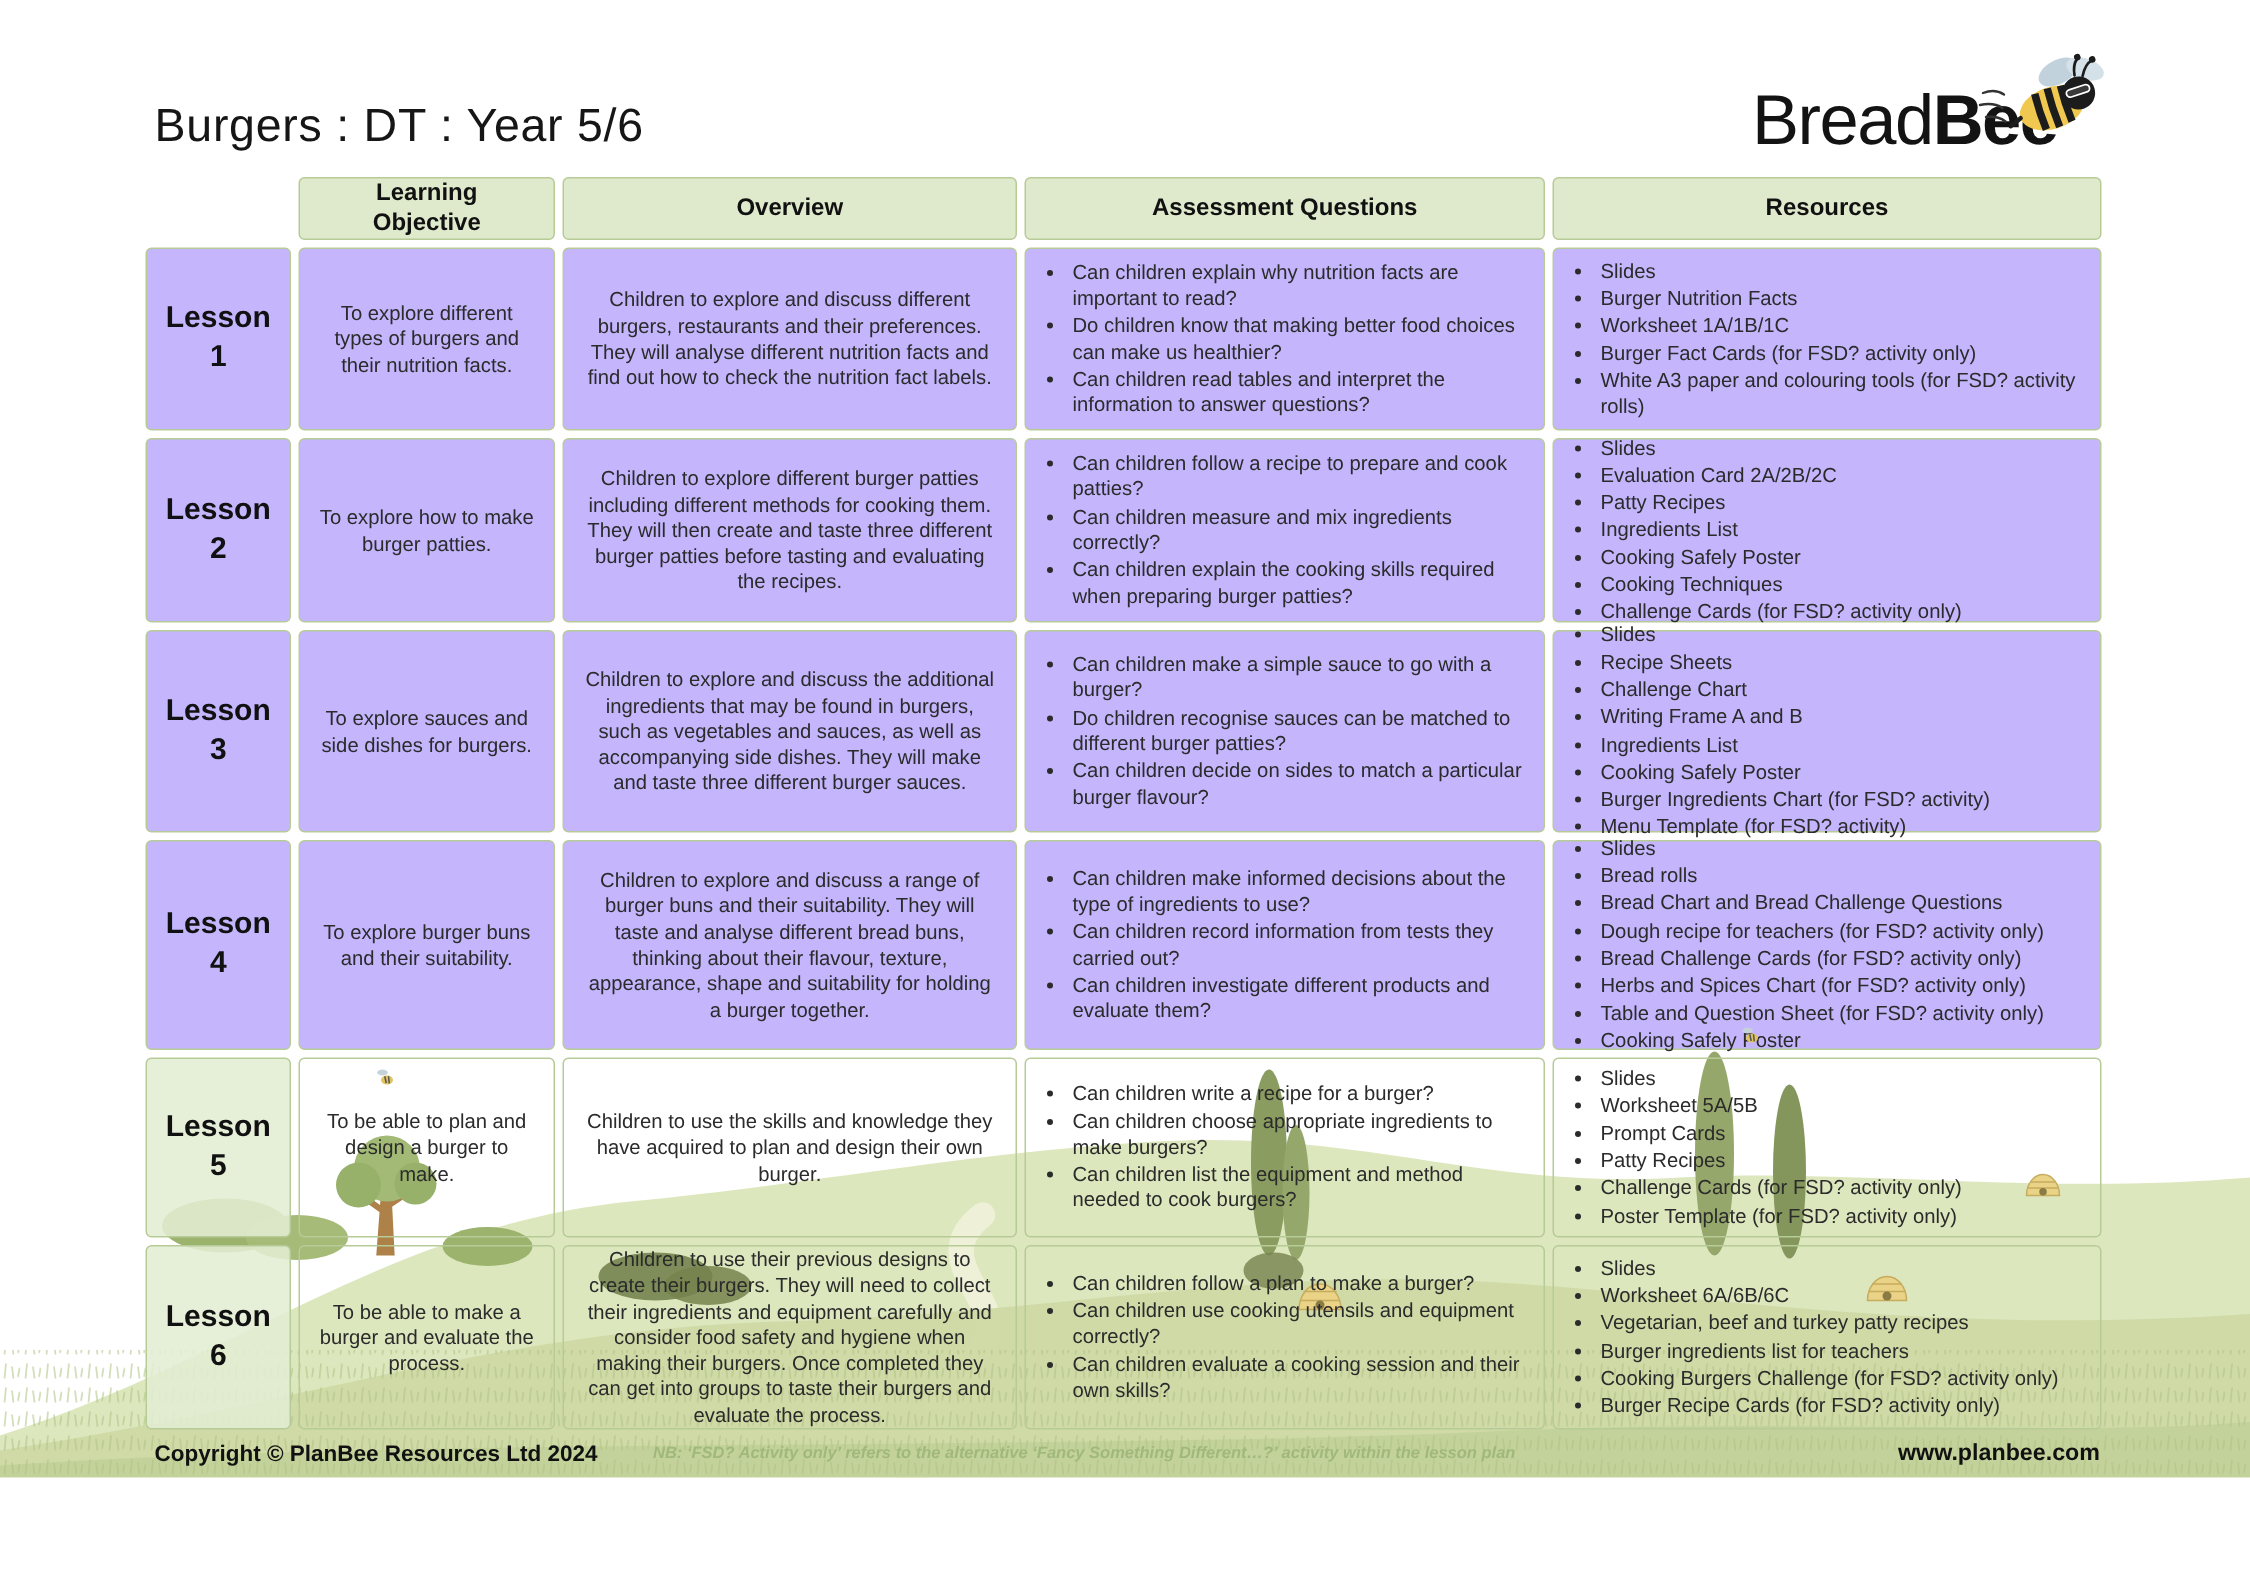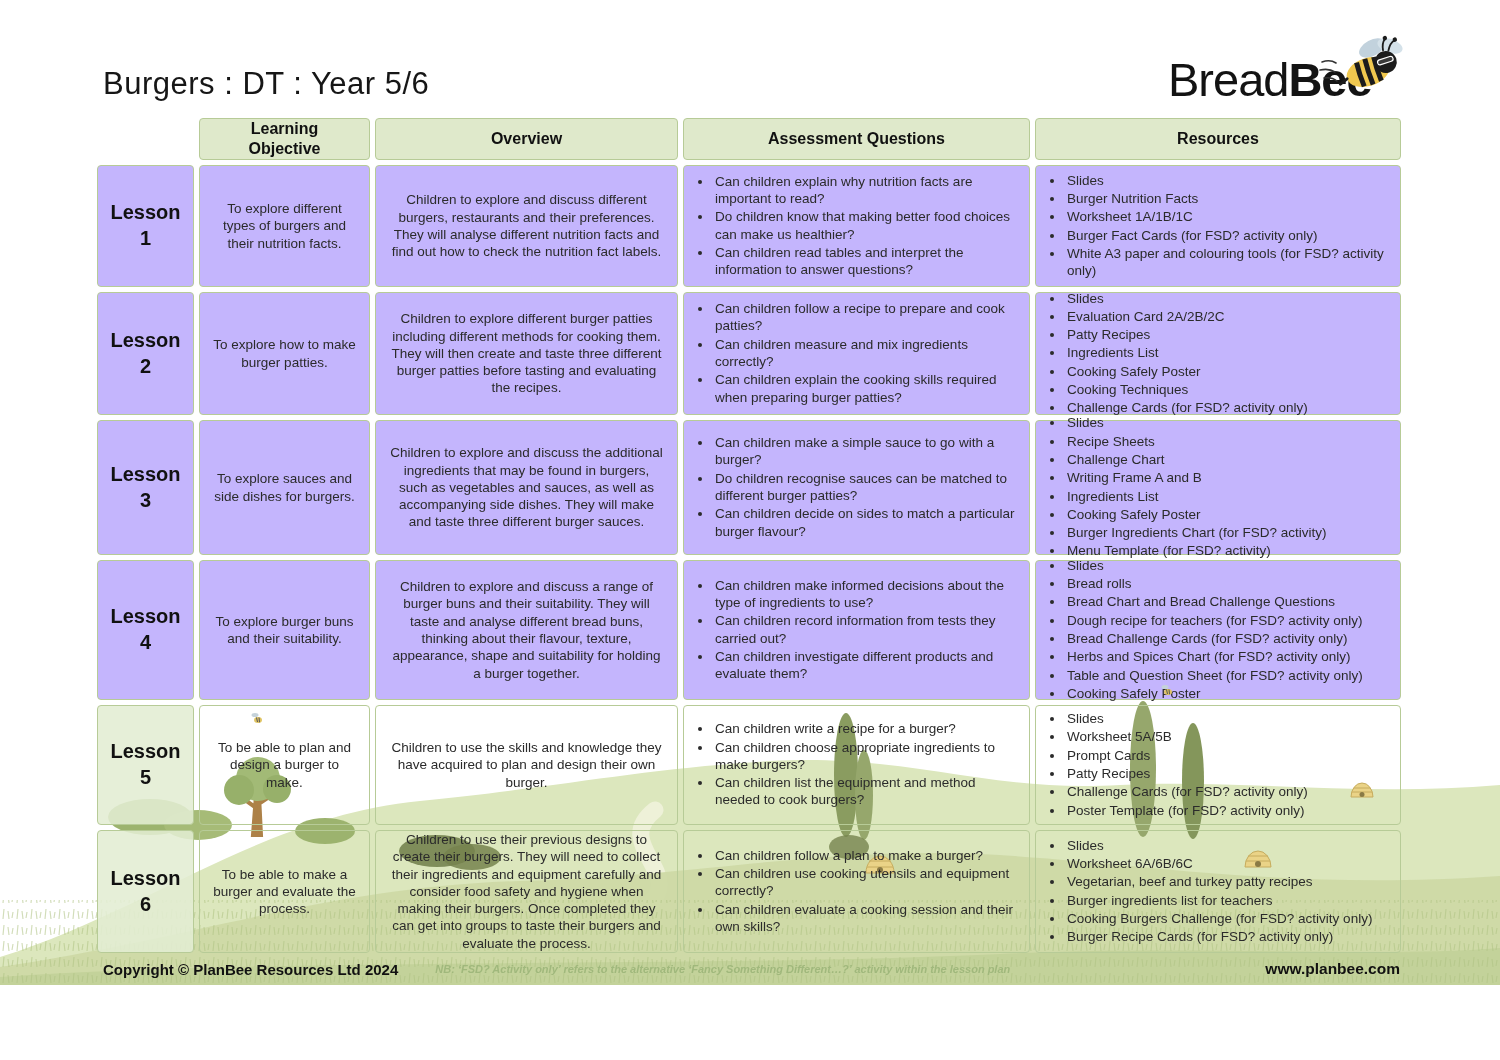--- a/index.html
+++ b/index.html
@@ -175,21 +175,21 @@
           <li>Do children know that making better food choices can make us healthier?</li>
           <li>Can children read tables and interpret the information to answer questions?</li>
         </ul>
       </div>
     <div class="cell">
         <ul>
           <li>Slides</li>
           <li>Burger Nutrition Facts</li>
           <li>Worksheet 1A/1B/1C</li>
           <li>Burger Fact Cards (for FSD? activity only)</li>
-          <li>White A3 paper and colouring tools (for FSD? activity only)</li>
+          <li>White A3 paper and colouring tools (for FSD? activity rolls)</li>
         </ul>
       </div>
 
     <div class="cell lesson">Lesson 2</div>
     <div class="cell center">To explore how to make burger patties.</div>
     <div class="cell center">Children to explore different burger patties including different methods for cooking them. They will then create and taste three different burger patties before tasting and evaluating the recipes.</div>
     <div class="cell">
         <ul>
           <li>Can children follow a recipe to prepare and cook patties?</li>
           <li>Can children measure and mix ingredients correctly?</li>

